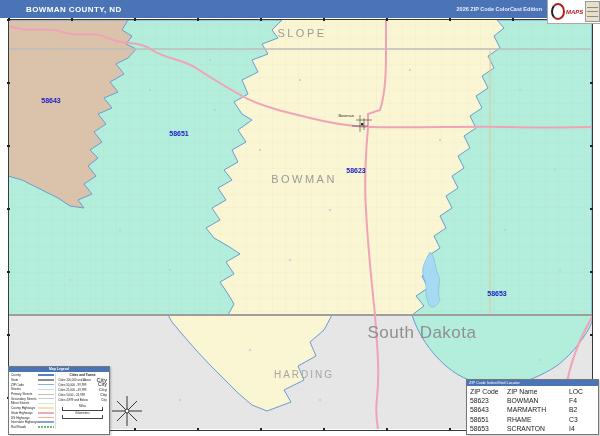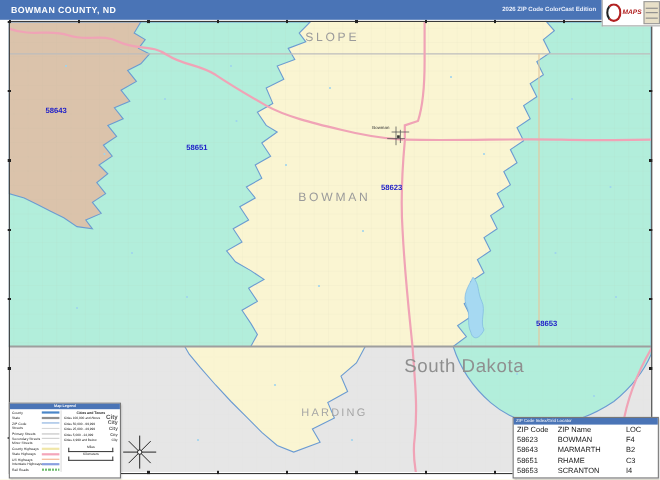--- a/index.html
+++ b/index.html
@@ -4,21 +4,21 @@
 <style>
   html,body{margin:0;padding:0;}
   body{width:600px;height:436px;background:#ffffff;position:relative;overflow:hidden;
        font-family:"Liberation Sans", sans-serif;}
   .page{position:absolute;inset:0;}
   svg text{font-family:"Liberation Sans", sans-serif;}
 
   
   .header{position:absolute;left:0;top:0;width:548px;height:18px;background:#4a74b6;
           display:flex;align-items:center;justify-content:space-between;z-index:30;}
-  .header .title{color:#ffffff;font-weight:bold;font-size:8px;letter-spacing:.4px;padding-left:10px;}
+  .header .title{color:#ffffff;font-weight:bold;font-size:8px;letter-spacing:.4px;padding-left:26px;}
   .header .edition{color:#e8eefb;font-size:5.5px;font-weight:bold;padding-right:6px;}
   .logo-box{position:absolute;right:0;top:0;width:52px;height:23px;background:#ffffff;
             border-left:1px solid #aaaaaa;border-bottom:1px solid #aaaaaa;z-index:31;
             display:flex;align-items:center;}
   .logo-swoosh{width:13px;height:13px;border-radius:50%;border:2px solid #b22222;
                border-left-color:#222222;margin:0 1px 0 3px;position:relative;}
   .logo-maps{color:#b22222;font-weight:bold;font-size:6px;font-style:italic;}
   .logo-tag{width:14px;height:17px;background:#e8e0c8;border:1px solid #999999;margin-left:2px;
             display:flex;flex-direction:column;justify-content:space-evenly;padding:1px;}
   .logo-tag i{display:block;height:1px;background:#8a8a8a;}

